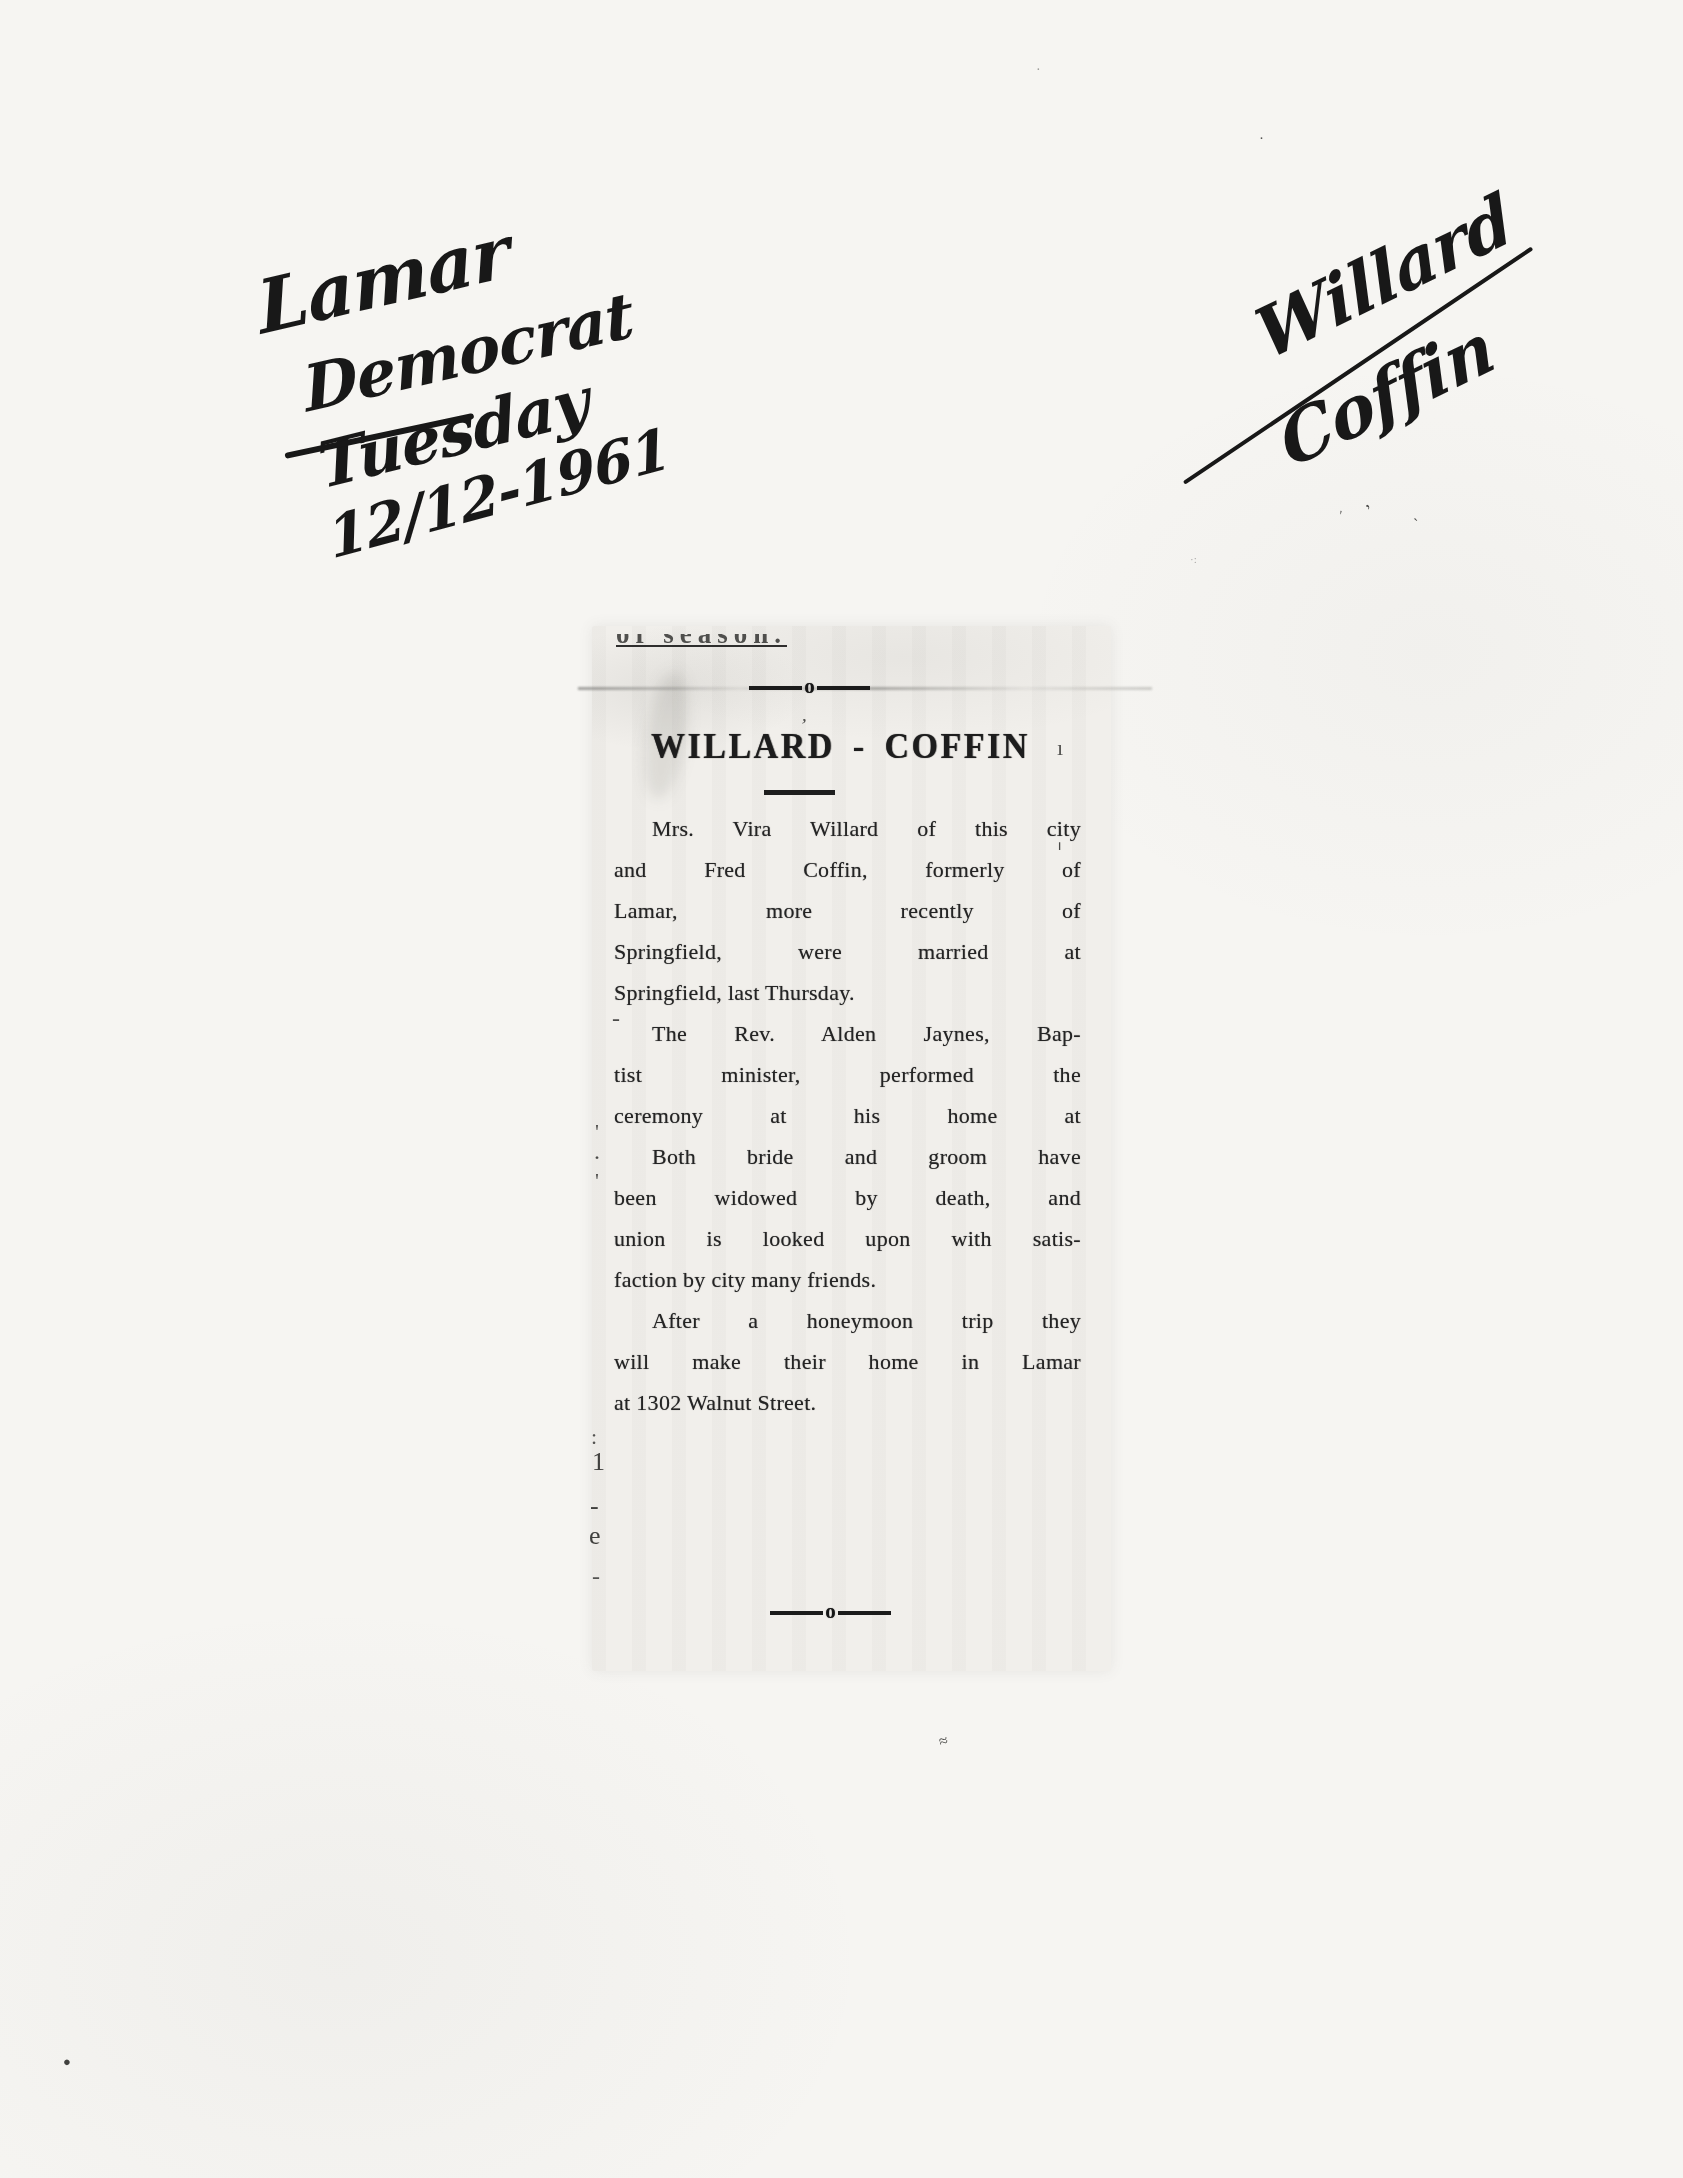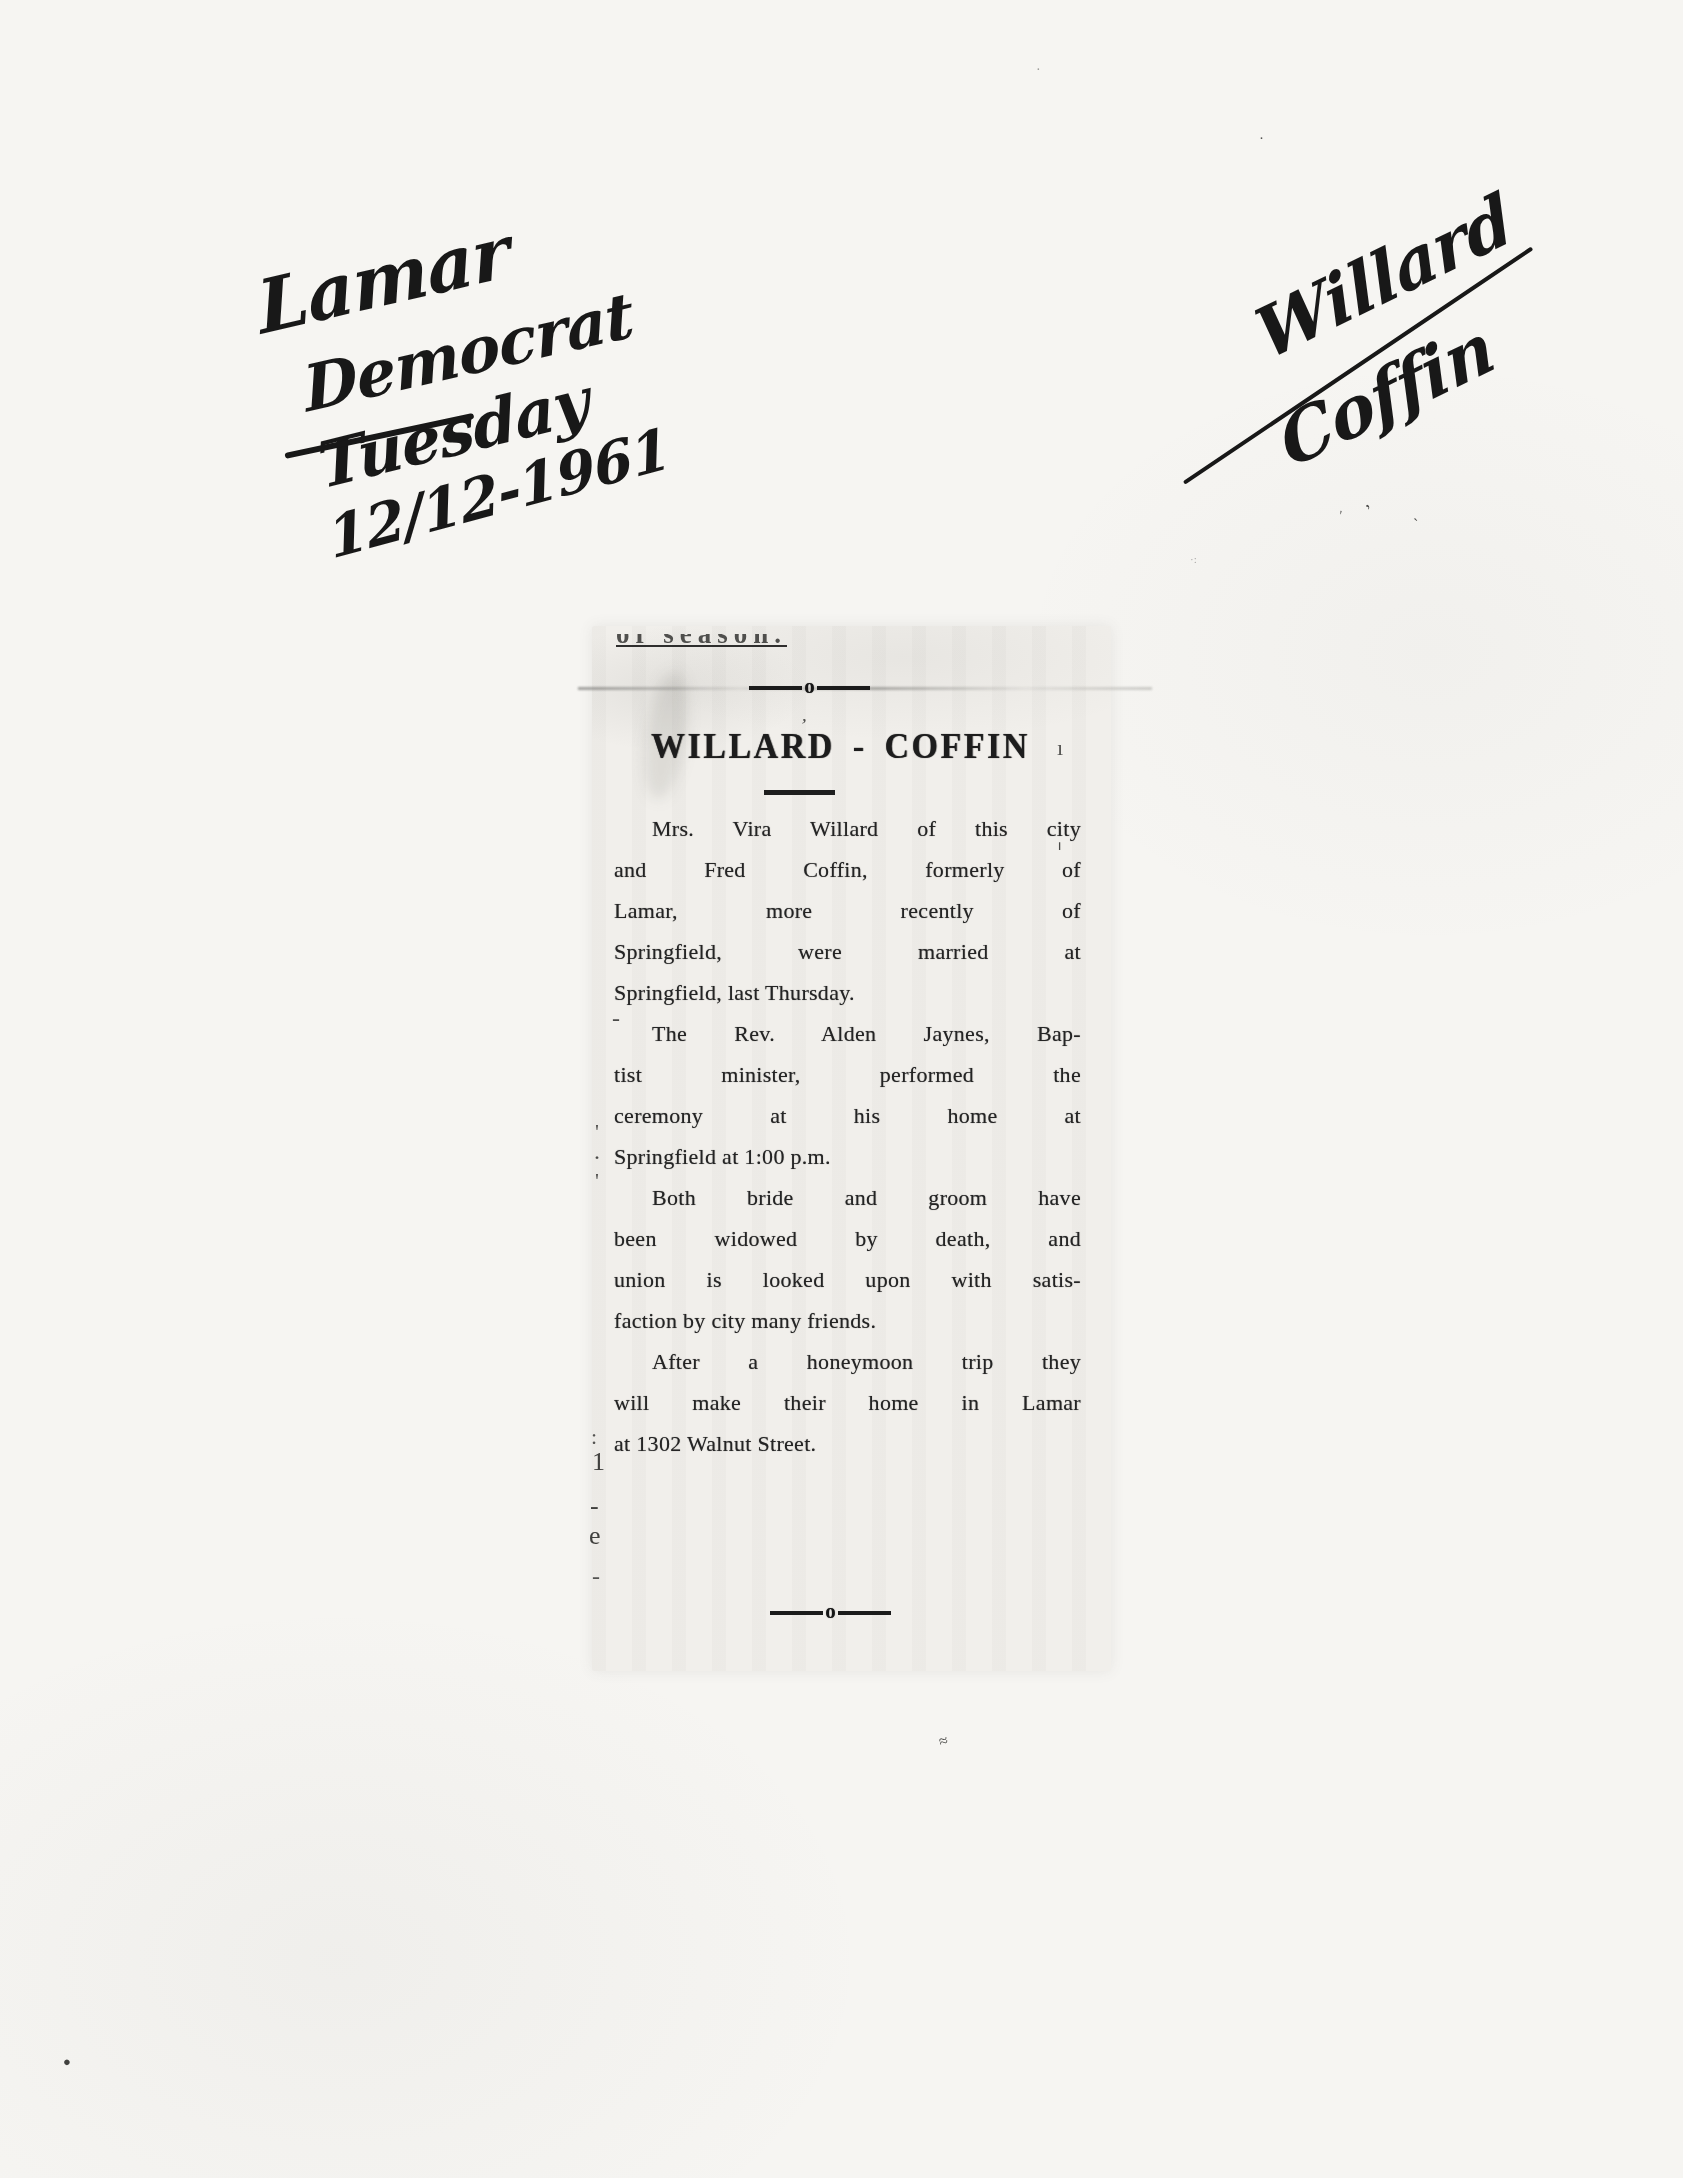--- a/index.html
+++ b/index.html
@@ -134,21 +134,20 @@
           <div class="line first">Mrs. Vira Willard of this city</div>
           <div class="line">and Fred Coffin, formerly of</div>
           <div class="line">Lamar, more recently of</div>
           <div class="line">Springfield, were married at</div>
           <div class="line last">Springfield, last Thursday.</div>
         </div>
         <div>
           <div class="line first">The Rev. Alden Jaynes, Bap-</div>
           <div class="line">tist minister, performed the</div>
           <div class="line">ceremony at his home at</div>
-          <div class="line last">Springfield at 1:00 p.m.</div>
         </div>
         <div>
           <div class="line first">Both bride and groom have</div>
           <div class="line">been widowed by death, and</div>
           <div class="line">union is looked upon with satis-</div>
           <div class="line last">faction by city many friends.</div>
         </div>
         <div>
           <div class="line first">After a honeymoon trip they</div>
           <div class="line">will make their home in Lamar</div>

